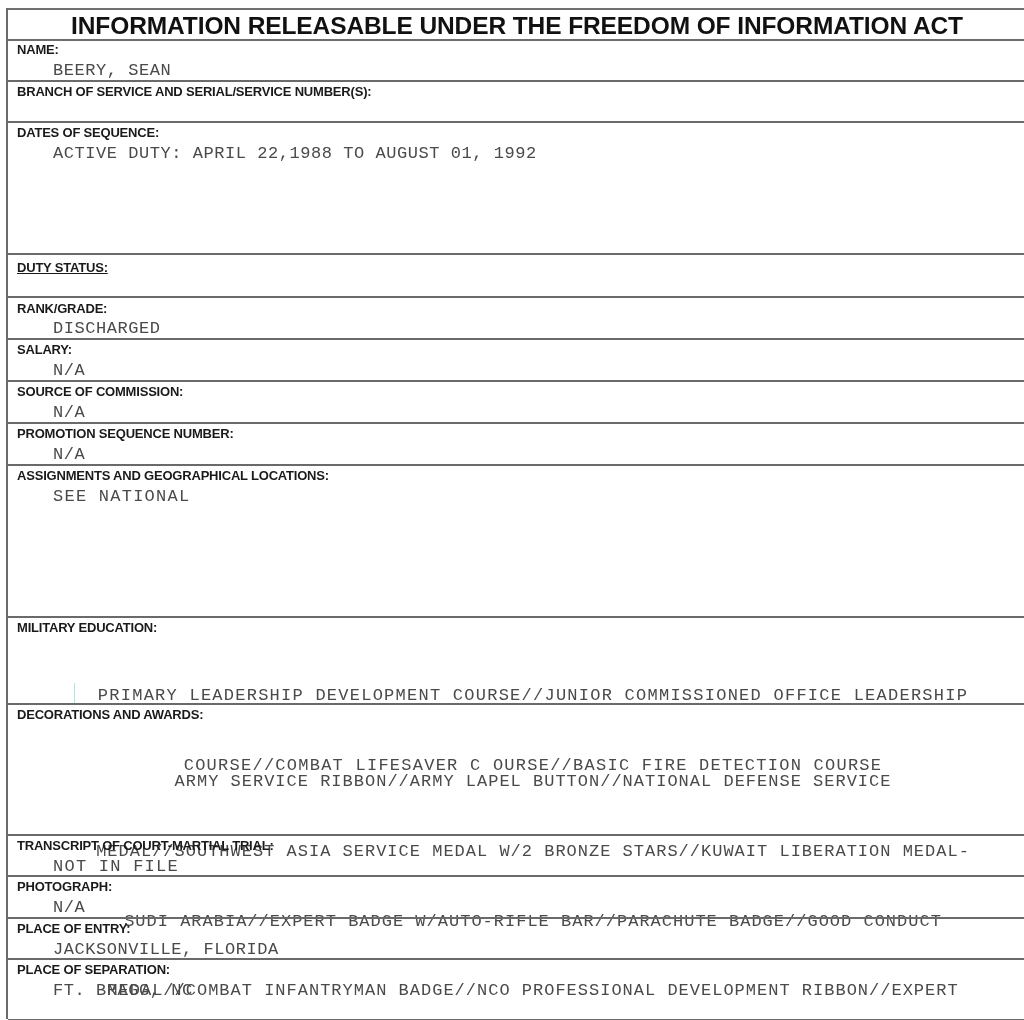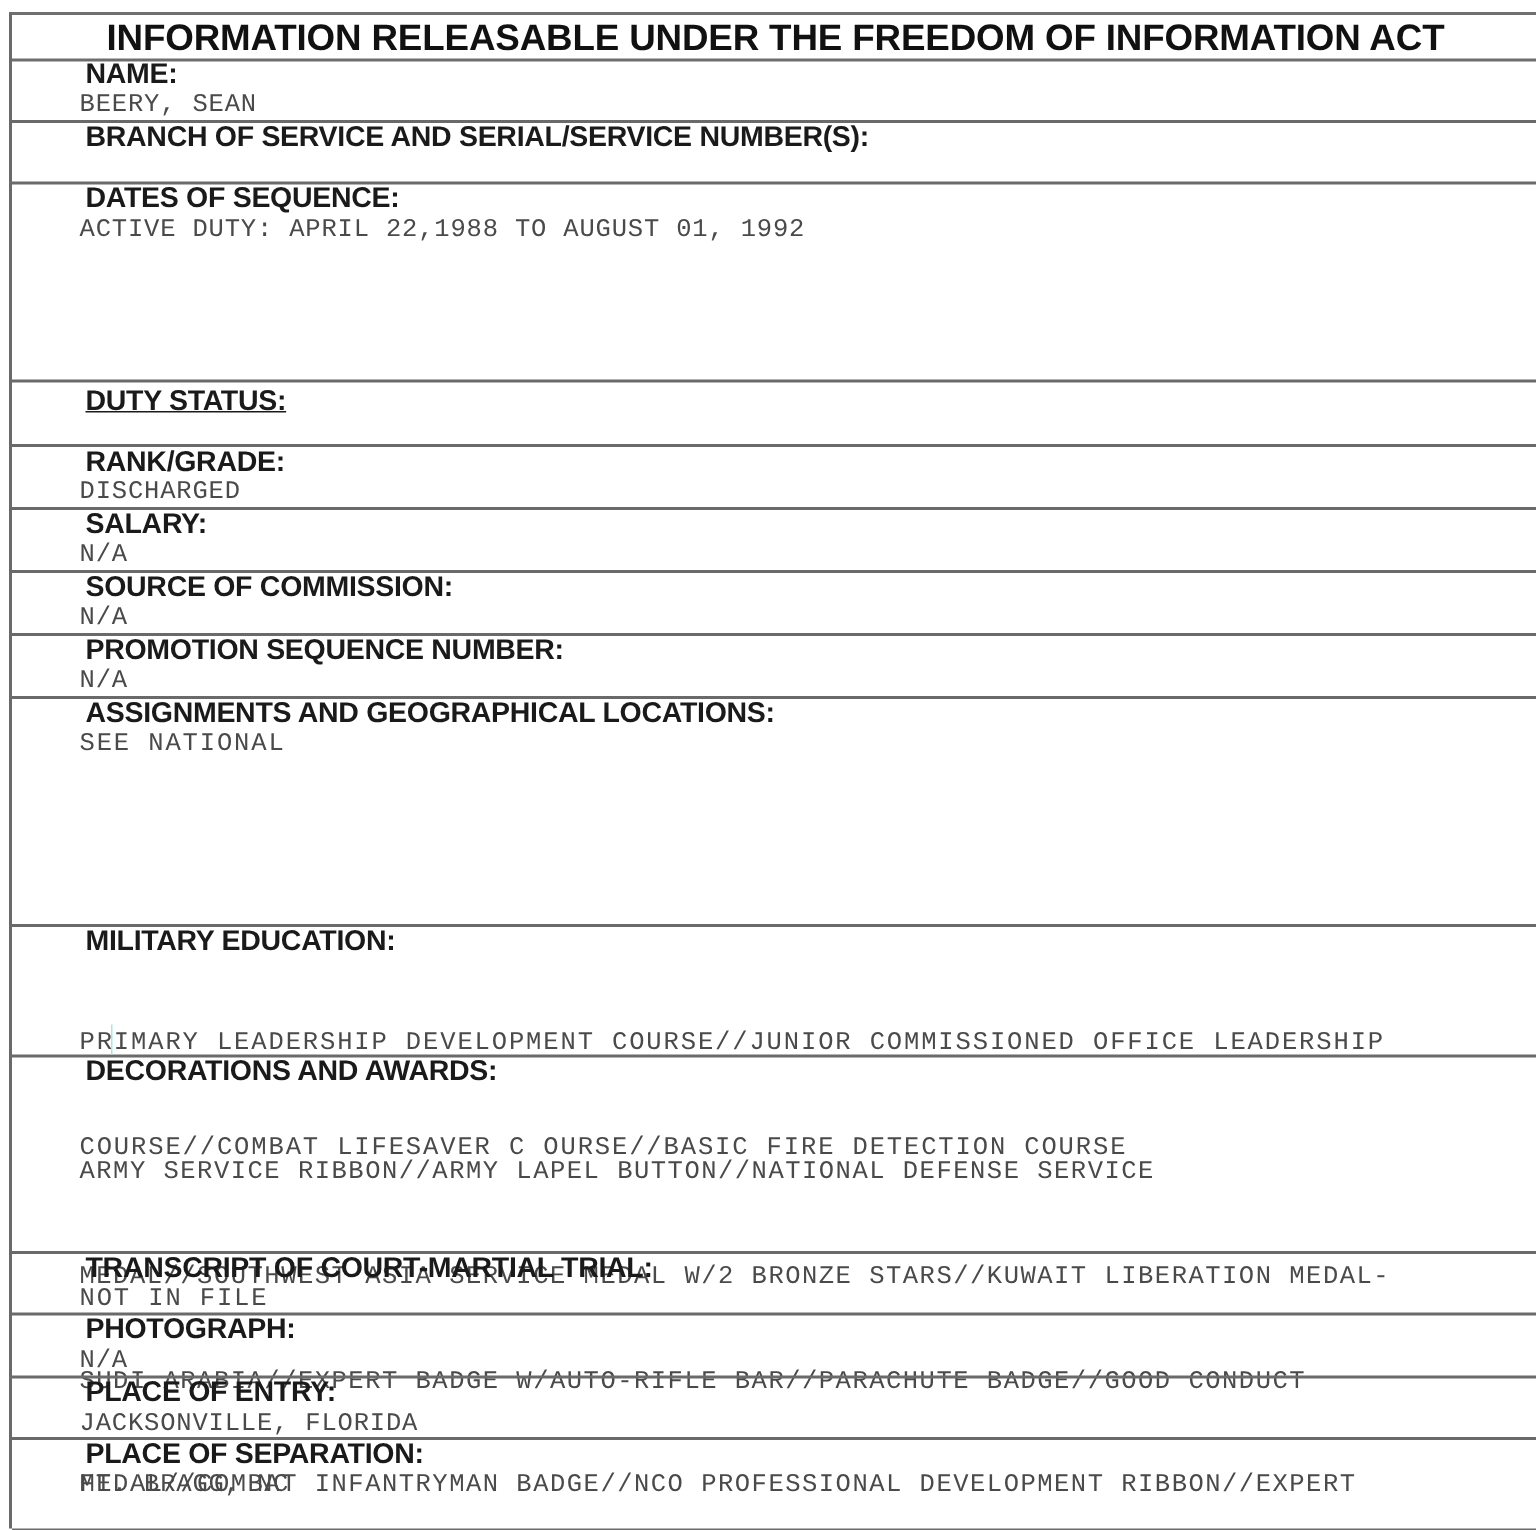--- a/index.html
+++ b/index.html
@@ -14,30 +14,30 @@
       font-family: "Liberation Sans", sans-serif; font-weight: bold; font-size: 24.5px;
       color: #111; text-align: center; line-height: 31px; letter-spacing: -0.1px;
       border-bottom: 2px solid #6e6e6e; box-sizing: content-box;
     }
     .row {
       position: absolute; left: 0; width: 1030px;
       border-bottom: 2px solid #6a6a6a; box-sizing: border-box;
     }
     .label {
       position: absolute; left: 9px; top: 1px;
-      font-family: "Liberation Sans", sans-serif; font-weight: bold; font-size: 19px;
-      color: #1a1a1a; line-height: 17px; letter-spacing: -0.2px; margin-left: 40px;
+      font-family: "Liberation Sans", sans-serif; font-weight: bold; font-size: 13px;
+      color: #1a1a1a; line-height: 17px; letter-spacing: -0.2px;
     }
     .value {
       position: absolute; left: 45px; top: 19px; width: 960px;
       font-family: "Liberation Mono", monospace; font-size: 17px;
       color: #4a4a4a; line-height: 23.2px; white-space: pre-wrap; letter-spacing: 0.55px;
     }
     .value.wide { letter-spacing: 1.25px; }
-    .valline { display: block; white-space: pre; }
+    .valline { display: block; white-space: pre; text-align: center; }
     .cyan-mark { position: absolute; left: 74px; top: 683px; width: 1px; height: 20px; background: #a8e8e0; }
   </style>
 </head>
 <body>
 
 <div class="form">
   <div class="title">INFORMATION RELEASABLE UNDER THE FREEDOM OF INFORMATION ACT</div>
 
   <div class="row" style="top:30px;height:42px;">
     <span class="label">NAME:</span>

